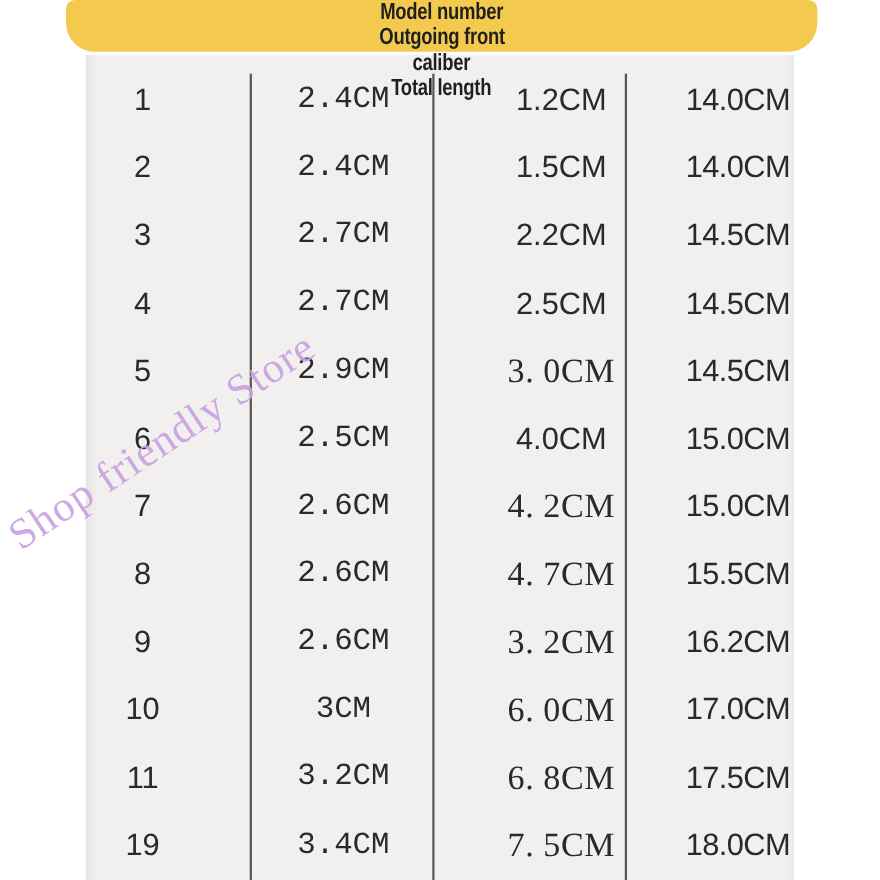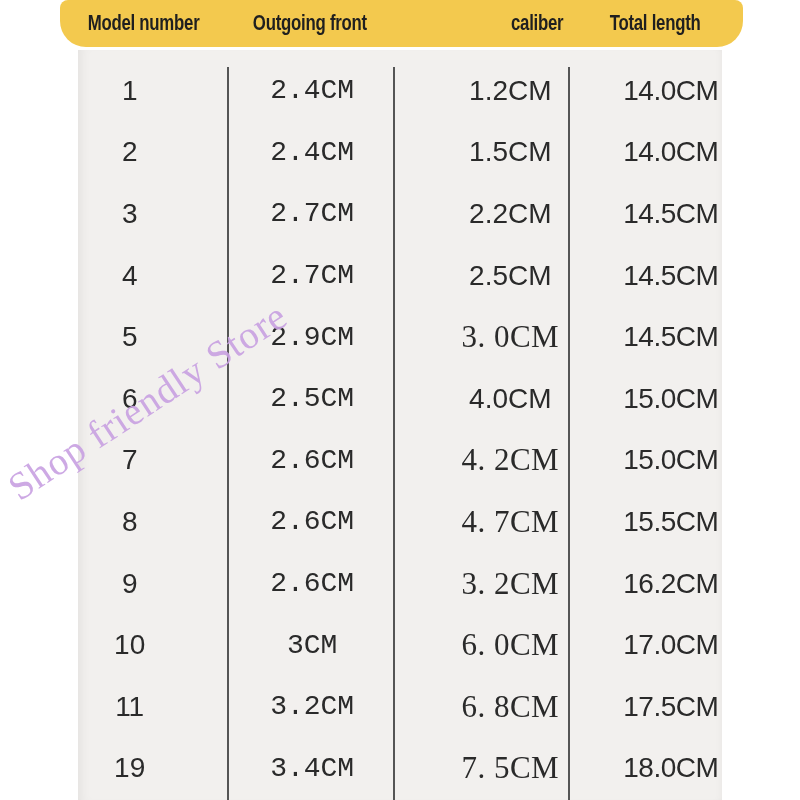--- a/index.html
+++ b/index.html
@@ -32,21 +32,21 @@
     justify-content: center;
     height: 100%;
     color: #1f1f1f;
     font-size: 20px;
     font-weight: 800;
     white-space: nowrap;
   }
   .header-cell .hlabel { display: inline-block; transform: scaleX(0.84) scaleY(1.06); letter-spacing: -0.3px; }
   .hc-0 { width: 167px; }
   .hc-1 { width: 166px; }
-  .hc-2 { width: 175px; justify-content: flex-end; }
+  .hc-2 { width: 175px; }
   .hc-3 { width: 175px; }
 
   
   .panel {
     position: absolute;
     left: 78px;
     top: 50px;
     width: 644px;
     height: 750px;
     background: #F2F0EE;
@@ -104,21 +104,21 @@
     transform: rotate(-33.5deg);
     transform-origin: 0 50%;
     white-space: nowrap;
     z-index: 5;
     pointer-events: none;
   }
 </style>
 </head>
 <body>
 
-<div class="header-pill" style="background: rgb(243, 201, 78);">
+<div class="header-pill" style="background: rgb(243, 201, 78); flex-direction: column;">
   <div class="header-cell hc-0">
       <span class="hlabel">Model number</span>
     </div>
   <div class="header-cell hc-1">
       <span class="hlabel">Outgoing front</span>
     </div>
   <div class="header-cell hc-2">
       <span class="hlabel">caliber</span>
     </div>
   <div class="header-cell hc-3">

